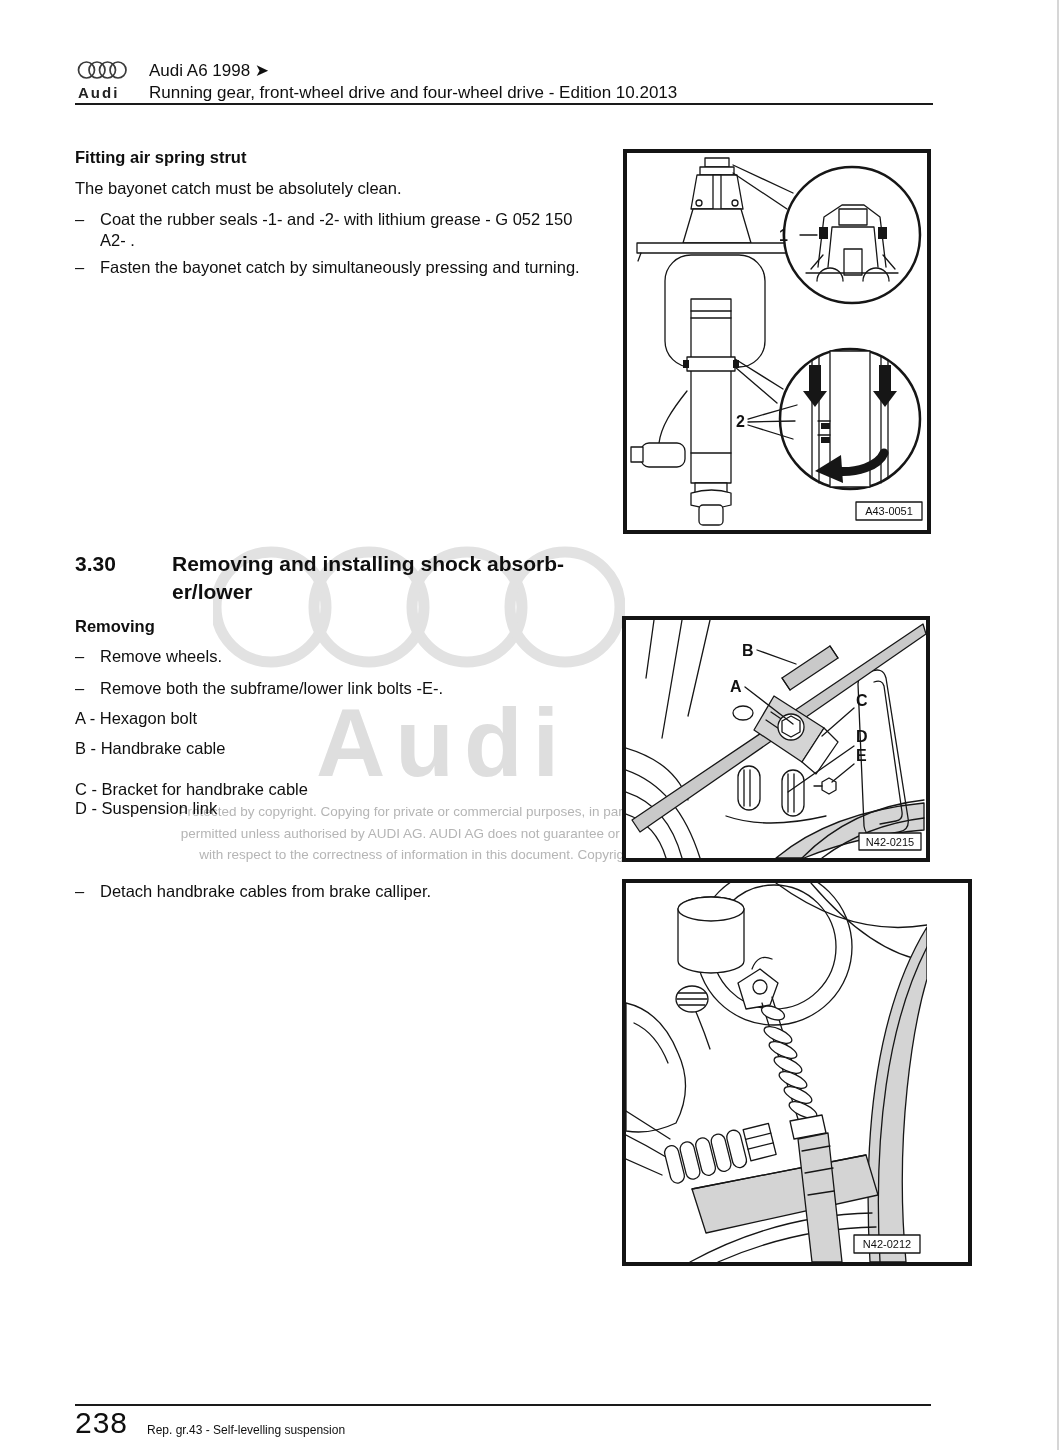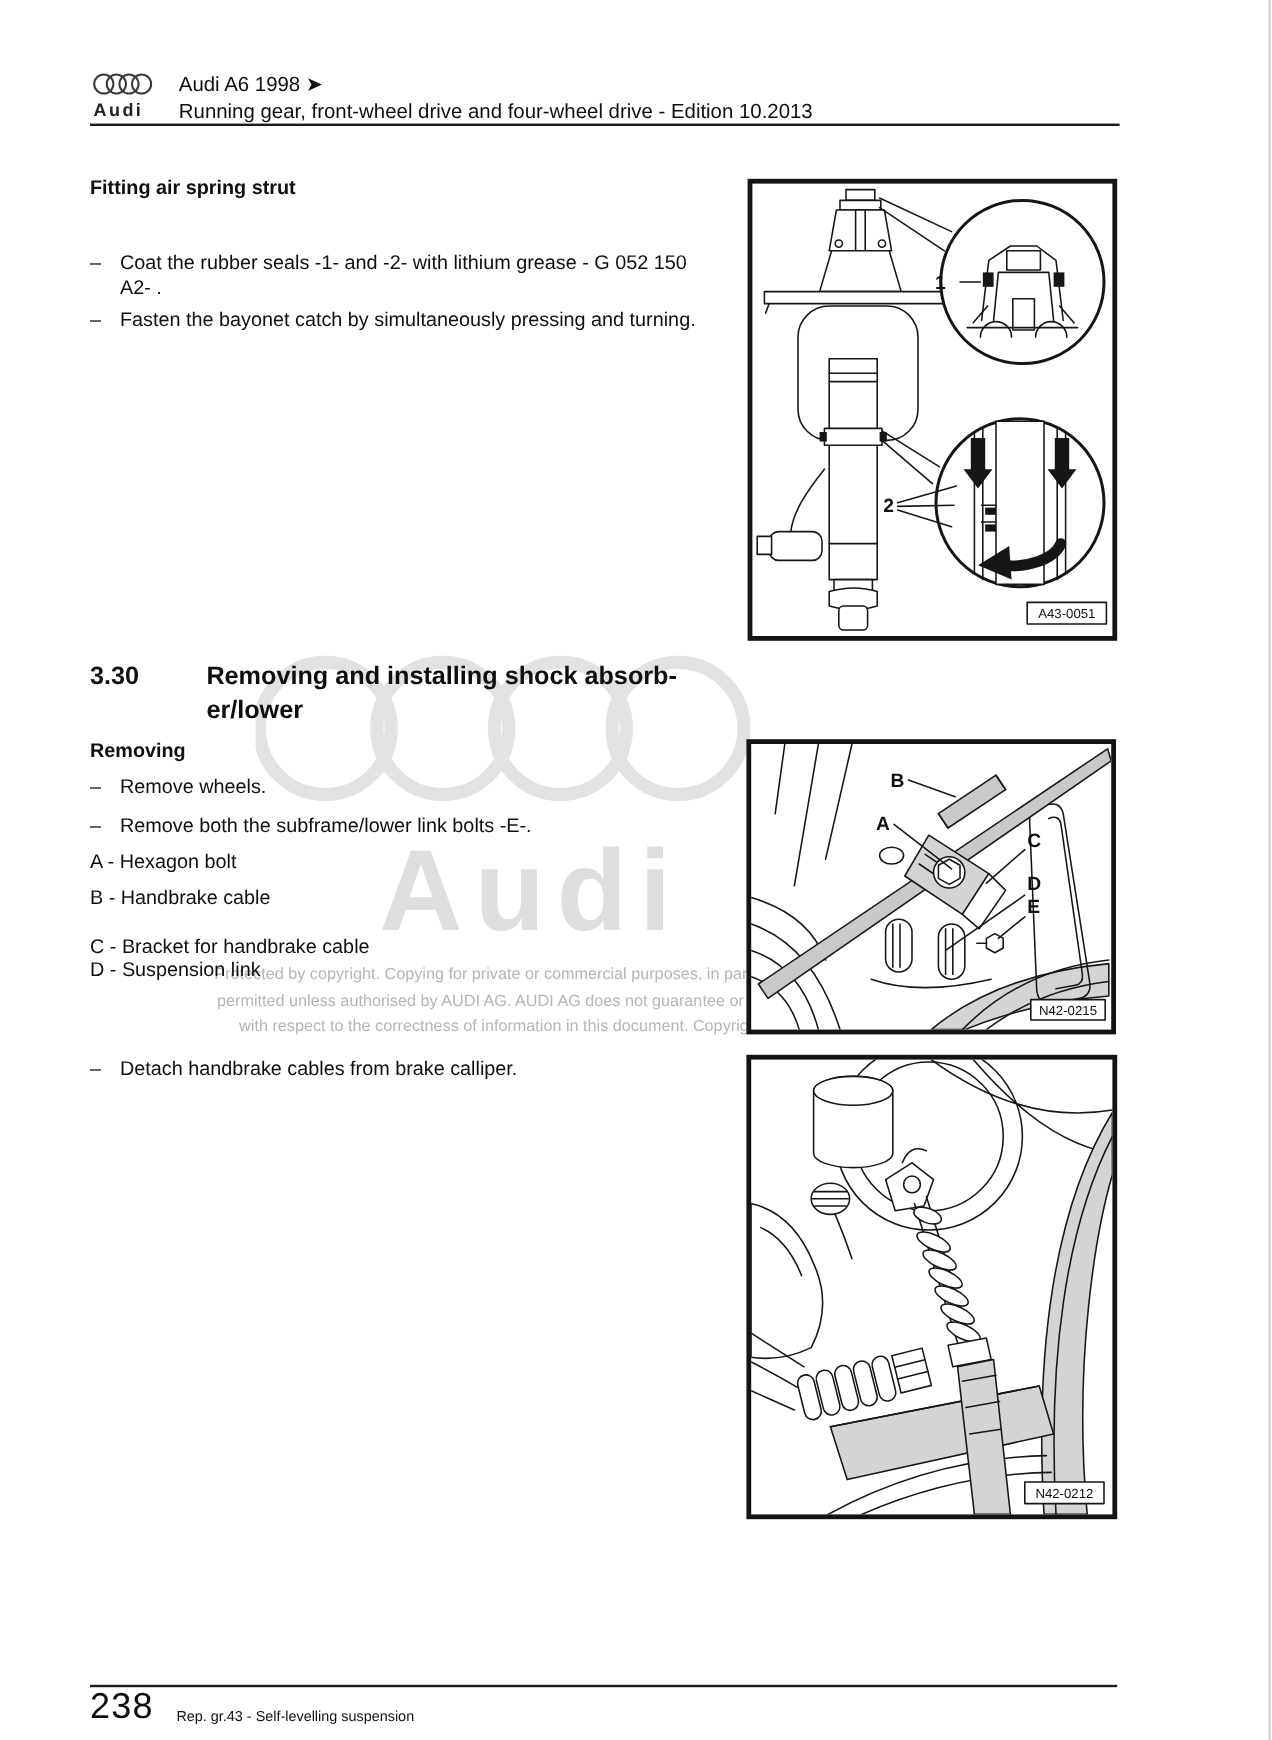--- a/index.html
+++ b/index.html
@@ -81,20 +81,21 @@
       <circle cx="61" cy="22" r="16"></circle>
       <circle cx="82" cy="22" r="16"></circle>
     </g>
   </svg>
   <div class="wordmark">Audi</div>
   <div class="hdr-title" style="top:60px;">Audi A6 1998 ➤</div>
   <div class="hdr-title" style="top:83px;">Running gear, front-wheel drive and four-wheel drive - Edition 10.2013</div>
   <div class="rule" style="left:75px;top:103px;width:858px;"></div>
 
   <div class="abs t b" style="left:75px;top:147px;">Fitting air spring strut</div>
+  <div class="abs t" style="left:75px;top:178px;">The bayonet catch must be absolutely clean.</div>
 
   <div class="step" style="top:209px;">
     <span class="dash">–</span>
     <span class="txt">Coat the rubber seals -1- and -2- with lithium grease - G 052 150 A2- .</span>
   </div>
   <div class="step" style="top:257px;">
     <span class="dash">–</span>
     <span class="txt">Fasten the bayonet catch by simultaneously pressing and turning.</span>
   </div>
 
@@ -223,21 +224,21 @@
         <text x="230" y="122" class="callout">D</text>
         <text x="230" y="141" class="callout">E</text>
       </g>
       <g>
         <rect x="233" y="213" width="62" height="17" class="fw"></rect>
         <text x="264" y="225.5" class="figlabel">N42-0215</text>
       </g>
     </svg>
   </div>
 
-  <div class="fig" style="left:622px;top:879px;width:309px;height:387px;">
+  <div class="fig" style="left:622px;top:879px;width:350px;height:387px;">
     <svg width="301" height="379" viewBox="0 0 301 379">
       <g class="thin">
         <path d="M150,0 Q225,55 301,42 M185,0 Q245,70 301,78"></path>
         <circle cx="148" cy="64" r="78"></circle>
         <circle cx="148" cy="64" r="62"></circle>
         <path d="M301,44 C253,122 236,240 244,379 L280,379 C268,250 288,140 301,96 z" class="fg"></path>
         <path d="M301,64 C262,140 247,250 254,379"></path>
         <path d="M64,379 Q150,332 246,330 M92,379 Q170,345 250,344"></path>
       </g>
       <g>

